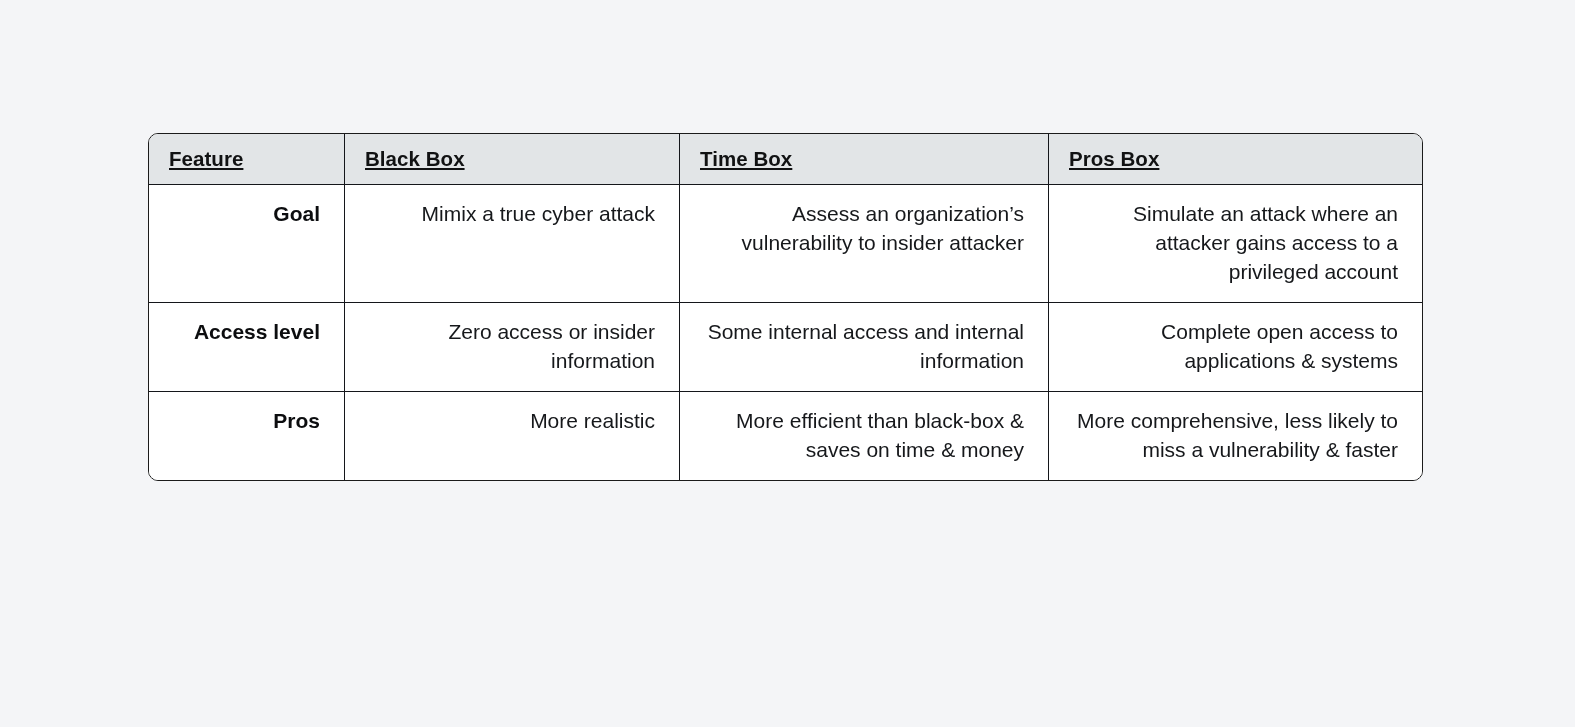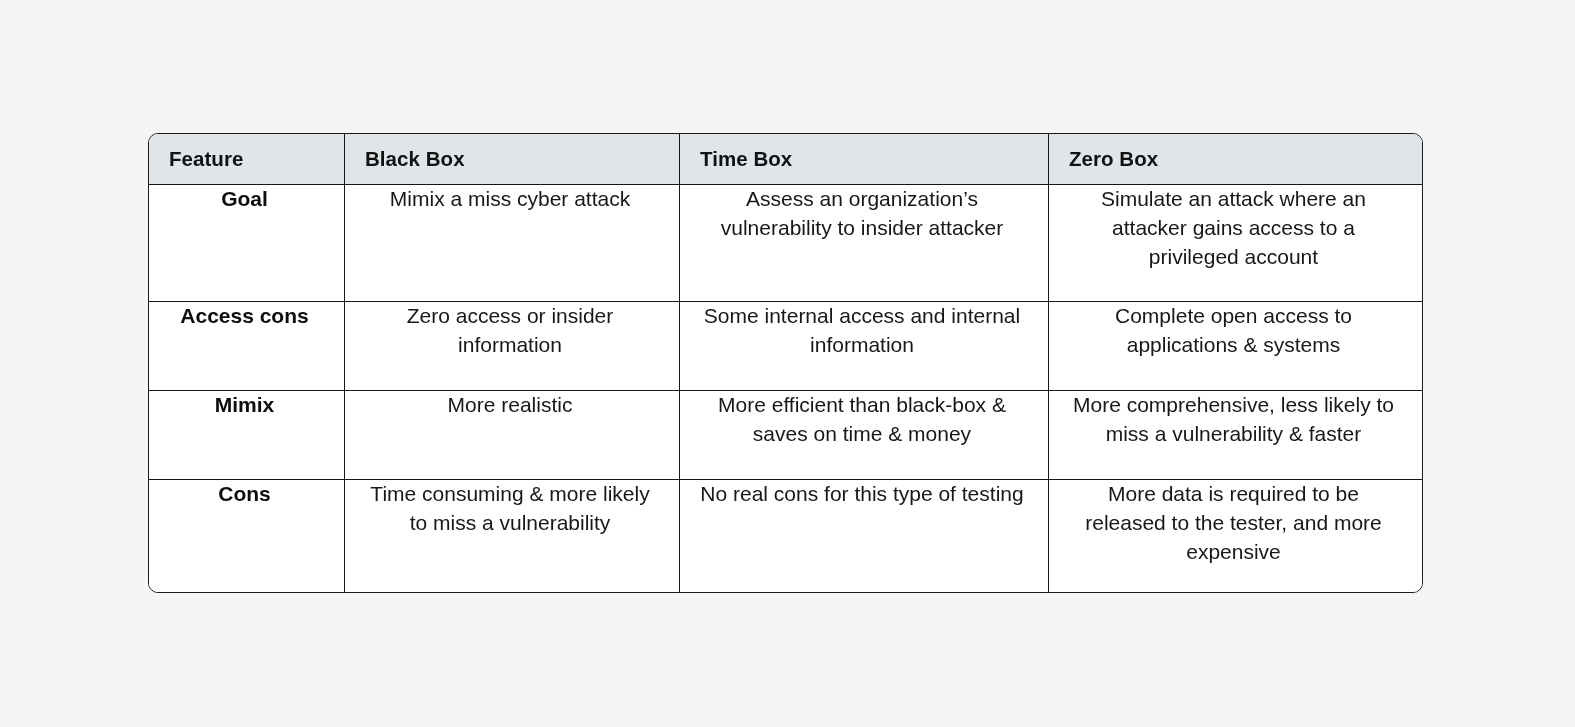--- a/index.html
+++ b/index.html
@@ -44,32 +44,33 @@
     background: #e2e5e7;
     font-size: 20.5px;
     font-weight: bold;
     color: #111213;
     text-align: left;
     padding: 13px 0 13px 20px;
     border-bottom: 1.8px solid #14161a;
     letter-spacing: 0.05px;
     vertical-align: middle;
     height: 48px;
+    text-decoration: underline;
   }
 
   .comparison-table thead th + th {
     border-left: 1.6px solid #14161a;
     margin-top: 40px;
   }
 
   .comparison-table tbody td {
     font-size: 21px;
     color: #16181b;
-    text-align: center;
-    padding: 0 24px 15px 20px;
+    text-align: right;
+    padding: 15px 24px 15px 20px;
     vertical-align: top;
     line-height: 1.38;
     background: #ffffff;
   }
 
   .comparison-table tbody td + td {
     border-left: 1.5px solid #14161a;
   }
 
   .comparison-table tbody tr + tr td {
@@ -97,44 +98,38 @@
       <col class="c0">
       <col class="c1">
       <col class="c2">
       <col class="c3">
     </colgroup>
     <thead>
       <tr>
         <th>Feature</th>
         <th>Black Box</th>
         <th>Time Box</th>
-        <th>Zero Box</th>
+        <th>Pros Box</th>
       </tr>
     </thead>
     <tbody>
       <tr class="row-goal">
         <td class="feature-cell">Goal</td>
-        <td>Mimix a miss cyber attack</td>
+        <td>Mimix a true cyber attack</td>
         <td>Assess an organization’s vulnerability to insider attacker</td>
         <td>Simulate an attack where an attacker gains access to a privileged account</td>
       </tr>
       <tr class="row-access">
-        <td class="feature-cell">Access cons</td>
+        <td class="feature-cell">Access level</td>
         <td>Zero access or insider information</td>
         <td>Some internal access and internal information</td>
         <td>Complete open access to applications &amp; systems</td>
       </tr>
       <tr class="row-pros">
-        <td class="feature-cell">Mimix</td>
+        <td class="feature-cell">Pros</td>
         <td>More realistic</td>
         <td>More efficient than black-box &amp; saves on time &amp; money</td>
         <td>More comprehensive, less likely to miss a vulnerability &amp; faster</td>
-      </tr>
-      <tr class="row-cons">
-        <td class="feature-cell">Cons</td>
-        <td>Time consuming &amp; more likely to miss a vulnerability</td>
-        <td>No real cons for this type of testing</td>
-        <td>More data is required to be released to the tester, and more expensive</td>
       </tr>
     </tbody>
   </table>
 
 </div>
 
 </body></html>

